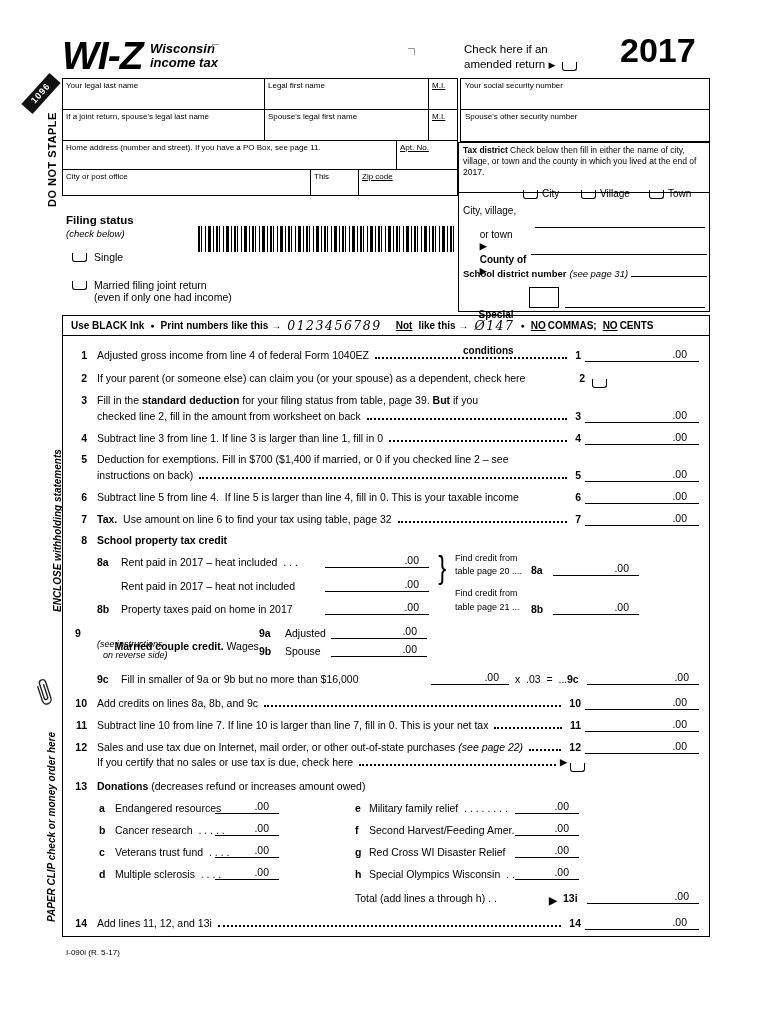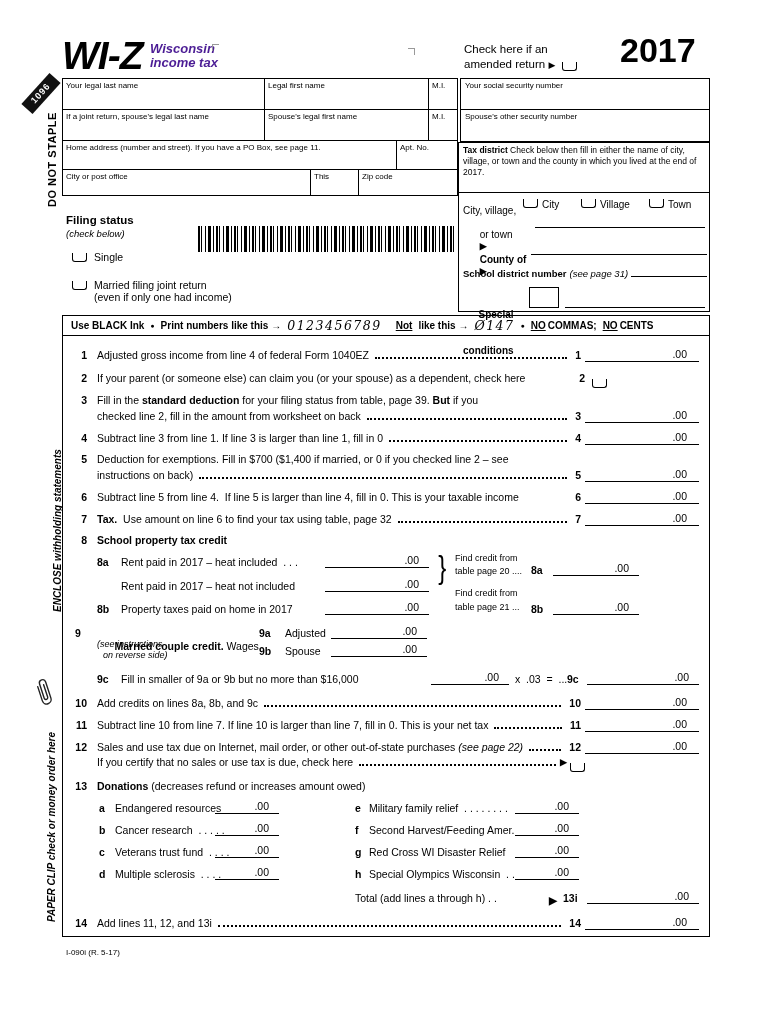--- a/index.html
+++ b/index.html
@@ -14,48 +14,48 @@
            font-size:9px; font-weight:700; text-align:center; line-height:15px; letter-spacing:1px;
            transform:rotate(-48deg); }
   .vtext { position:absolute; writing-mode:vertical-rl; transform:rotate(180deg); white-space:nowrap; }
   .do-not-staple { left:46px; top:115px; height:92px; font-size:11px; font-weight:700; letter-spacing:.5px; }
   .enclose { left:52px; top:412px; height:200px; font-size:10px; font-weight:700; font-style:italic; }
   .paper-clip { left:46px; top:712px; height:210px; font-size:10px; font-weight:700; font-style:italic; }
   .clip-icon { position:absolute; left:36px; top:676px; transform:rotate(-18deg); }
 
   
   .wiz { position:absolute; left:62px; top:34px; font-size:39px; font-weight:700; font-style:italic; letter-spacing:-1px; }
-  .prog { position:absolute; left:150px; top:42px; font-size:13px; font-weight:700; font-style:italic; color:#4c1d95; line-height:14px; }
+  .prog { position:absolute; left:150px; top:42px; font-size:13px; font-weight:700; font-style:italic; color:#000000; line-height:14px; }
   .corner { position:absolute; }
   .c1 { left:212px; top:44px; width:7px; height:7px; border-left:1px solid #999; border-top:1px solid #999; }
   .c2 { left:408px; top:48px; width:7px; height:7px; border-right:1px solid #999; border-top:1px solid #999; }
   .amended { position:absolute; left:464px; top:42px; font-size:11.5px; line-height:15px; }
   .year { position:absolute; left:620px; top:31px; font-size:34px; font-weight:700; }
   .arrow { font-size:9px; }
 
   .cb { display:inline-block; width:15px; height:9px; border:1px solid #000; border-top:none;
         border-radius:0 0 3px 3px; vertical-align:baseline; }
   .cb2 { position:relative; top:3px; margin-left:3px; }
 
   
   .grid { position:absolute; left:62px; top:78px; width:396px; border:1px solid #000; background:#fff; }
   .grow { display:flex; border-bottom:1px solid #000; }
   .grow:last-child { border-bottom:none; }
   .cell { border-right:1px solid #000; padding:2px 3px; overflow:hidden; }
-  .cell:last-child { border-right:none; flex:1; }
+  .cell:last-child { border-right:none; flex:1;text-decoration:underline; }
   .lbl { display:block; font-size:8px; line-height:9px; }
 
   .ssnbox { position:absolute; left:460px; top:78px; width:250px; border:1px solid #000; }
   .ssnrow { height:31px; padding:2px 4px; border-bottom:1px solid #000; }
   .ssnrow:last-child { border-bottom:none; }
 
   
   .tdo { position:absolute; left:458px; top:142px; width:252px; height:170px; border:1px solid #000; font-size:9px; }
   .tdi { border-bottom:1px solid #000; padding:2px 4px; height:50px; font-size:8.5px; line-height:11px; }
-  .tdopt { position:absolute; top:56px; display:flex; align-items:flex-start; gap:4px; font-size:10px; }
+  .tdopt { position:absolute; top:45px; display:flex; align-items:flex-end; gap:4px; font-size:10px; }
   .ab9 { position:absolute; font-size:10px; white-space:pre; }
   .uline { position:absolute; border-bottom:1px solid #000; height:1px; }
   .sbox { position:absolute; left:70px; top:144px; width:30px; height:21px; border:1px solid #000; }
   .schoolrow { position:absolute; left:4px; top:125px; width:244px; display:flex; align-items:flex-end; gap:3px; font-size:9.5px; white-space:pre; }
   .schoolrow .fill { flex:1; border-bottom:1px solid #000; height:1px; margin-bottom:2px; }
 
   
   .fs-title { position:absolute; left:66px; top:214px; font-size:11.5px; font-weight:700; }
   .fs-sub { position:absolute; left:66px; top:228px; font-size:9.5px; font-style:italic; }
   .fs-opt { position:absolute; display:flex; gap:7px; font-size:10.5px; line-height:12px; align-items:flex-start; }

